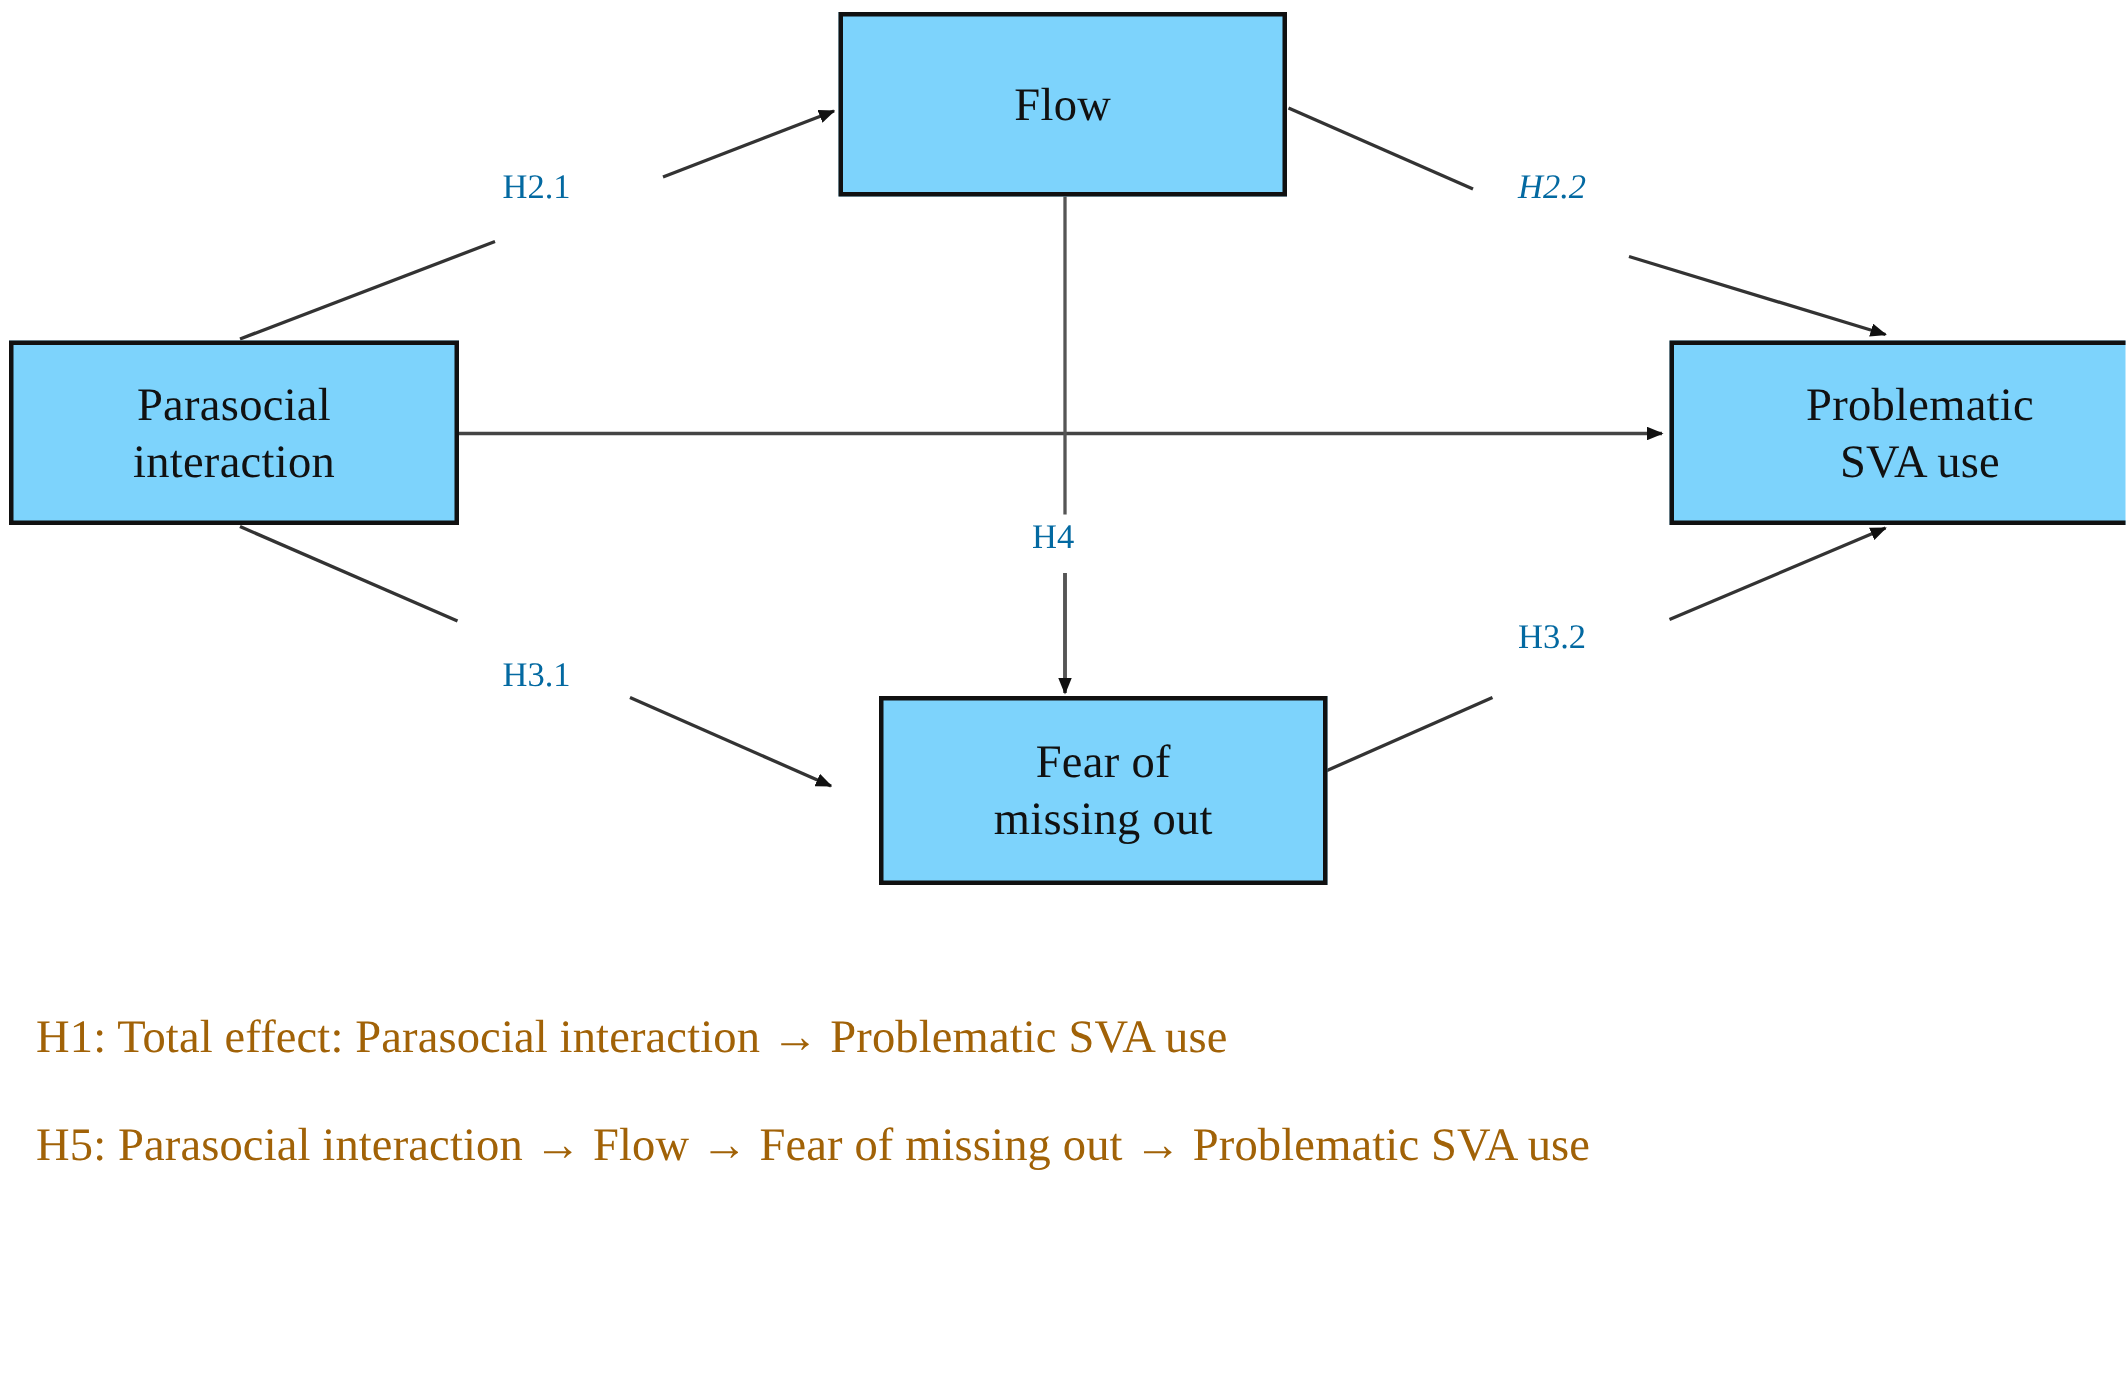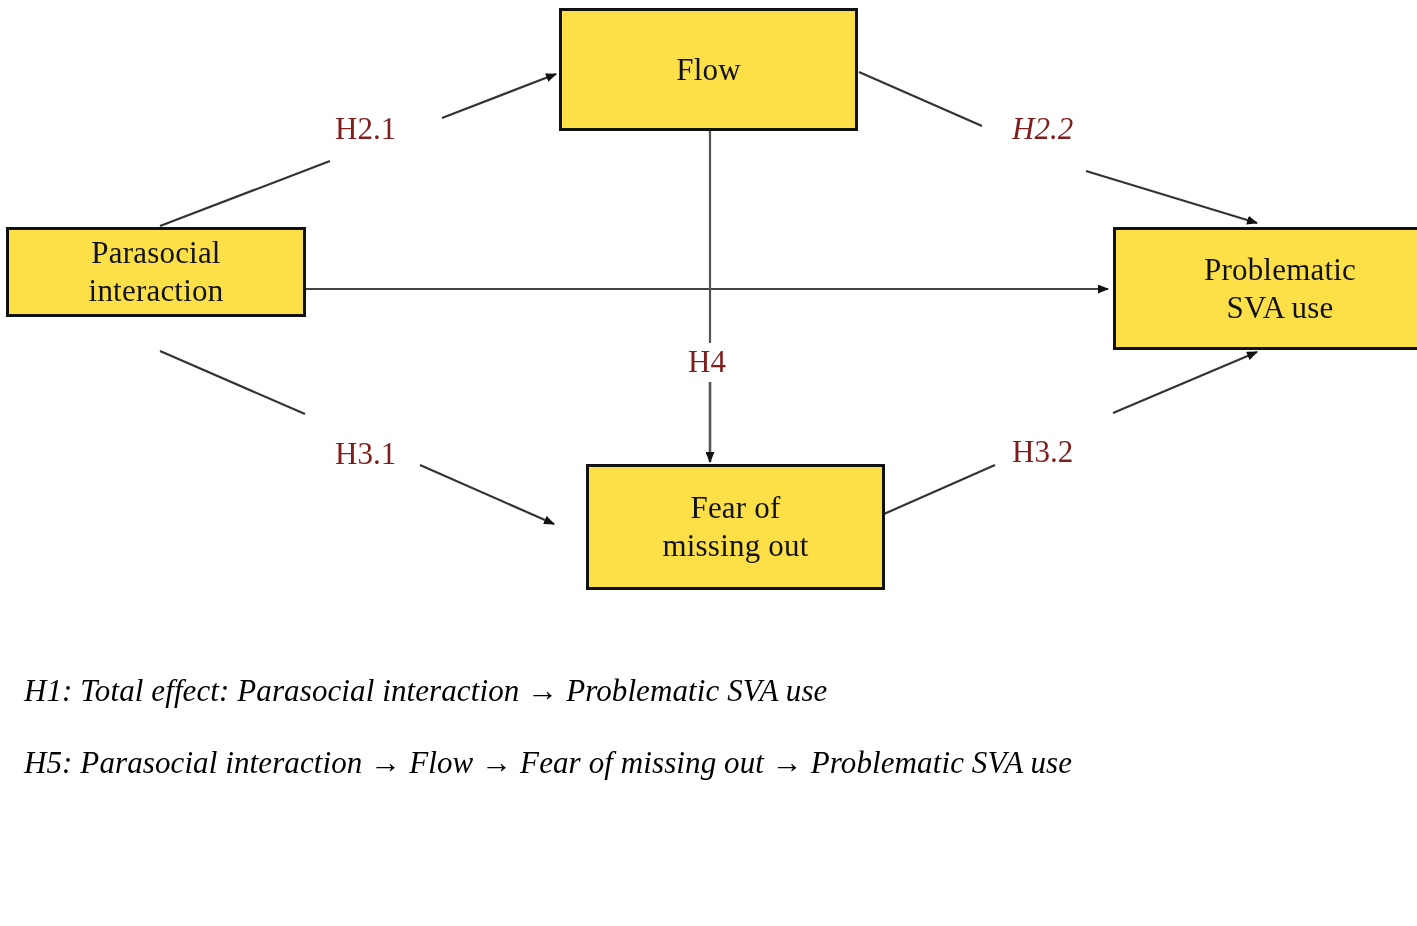--- a/index.html
+++ b/index.html
@@ -24,86 +24,85 @@
     position: absolute;
     left: 0;
     top: 0;
     width: 1417px;
     height: 640px;
   }
   .node-box {
     position: absolute;
     box-sizing: border-box;
     border: 3px solid #111111;
-    background: #fde047;
+    background: #7dd3fc;
     display: flex;
     align-items: center;
     justify-content: center;
     text-align: center;
     line-height: 1.22;
     font-size: 31px;
     color: #111111;
     letter-spacing: 0.2px;
   }
   #node-flow {
     left: 559px;
     top: 8px;
     width: 299px;
     height: 123px;
   }
   #node-parasocial {
     left: 6px;
     top: 227px;
     width: 300px;
-    height: 90px;
+    height: 123px;
   }
   #node-problematic {
     left: 1113px;
     top: 227px;
     width: 334px;
     height: 123px;
   }
   #node-fomo {
     left: 586px;
     top: 464px;
     width: 299px;
     height: 126px;
   }
   .node-label {
     display: block;
     white-space: pre-line;
   }
   .edge-label {
     position: absolute;
-    font-size: 31px;
+    font-size: 23px;
     line-height: 1;
-    color: #7f1d1d;
+    color: #0369a1;
     background: #ffffff;
     padding: 1px 4px;
     white-space: nowrap;
   }
   #label-h21 { left: 331px; top: 112px; }
   #label-h22 { left: 1008px; top: 112px; font-style: italic; }
   #label-h31 { left: 331px; top: 437px; }
-  #label-h32 { left: 1008px; top: 435px; }
+  #label-h32 { left: 1008px; top: 412px; }
   #label-h4  { left: 684px; top: 345px; }
   #hypothesis-list {
     position: absolute;
     left: 24px;
     top: 655px;
     width: 1380px;
   }
   .hypothesis-line {
     font-size: 31px;
     line-height: 72px;
     height: 72px;
-    color: #000000;
+    color: #a16207;
     white-space: nowrap;
     letter-spacing: 0.1px;
-    font-style: italic;
   }
 </style>
 </head>
 <body>
 
 <div id="page">
 
   <svg id="diagram-svg" viewBox="0 0 1417 640" xmlns="http://www.w3.org/2000/svg">
     <defs>
       <marker id="arrowhead" markerWidth="11" markerHeight="9" refX="10" refY="4.5" orient="auto" markerUnits="userSpaceOnUse">

